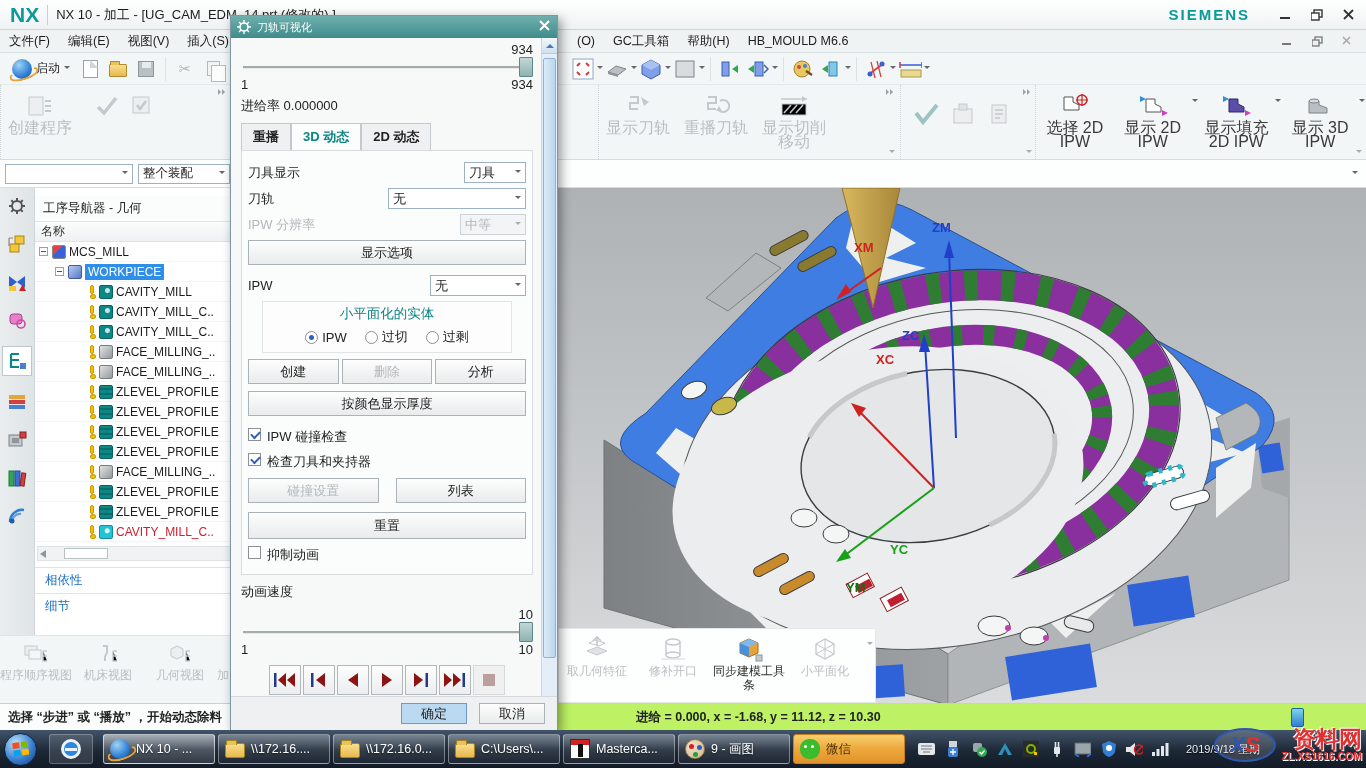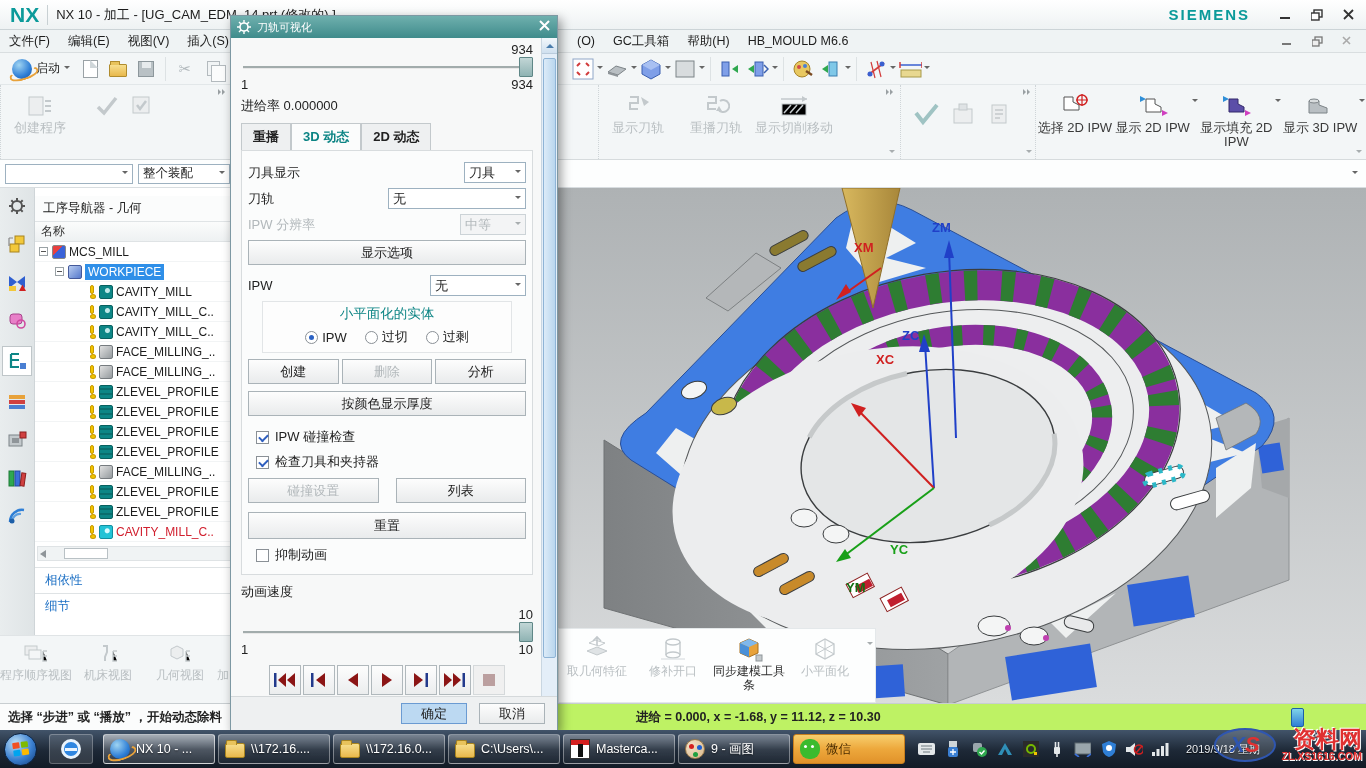--- a/index.html
+++ b/index.html
@@ -41,21 +41,21 @@
   .ic-disk::after{content:"";position:absolute;left:3px;top:0;width:9px;height:6px;background:#e7ebed}
   .glyph-dim{color:#b3babe;font-size:15px}
   .ic-copy{width:13px;height:15px;border:1px solid #b3babe;background:#f1f4f5;position:relative}
   .ic-copy::after{content:"";position:absolute;left:3px;top:3px;width:13px;height:15px;border:1px solid #b3babe;background:#fbfcfc}
   .r1gap{width:336px}
   .r1g{display:flex;align-items:center;margin-left:6px}
   .vline{width:1px;height:24px;background:#dde2e4;margin:0 5px}
   
   .rgroup{position:absolute;top:0;height:74px;border-left:1px dotted #cfd5d8}
   .rg-inner{display:flex;height:100%;align-items:flex-start;padding-top:4px}
-  .bigbtn{width:78px;text-align:center;color:#b9bfc2;font-size:13px;line-height:14px;padding-top:2px}
+  .bigbtn{width:78px;text-align:center;color:#b9bfc2;font-size:16px;line-height:14px;padding-top:2px}
   .bigbtn .bicon{height:30px;display:flex;align-items:center;justify-content:center}
   .bigbtn.en{color:#3a3a3a}
   .gmark-br{position:absolute;right:3px;bottom:3px}
   .gmark-tr{position:absolute;right:3px;top:4px;color:#9aa0a3;font-weight:bold}
   
   #selbar{left:0;top:160px;width:1366px;height:28px;background:#fdfefe;border-bottom:1px solid #d8dde0;display:flex;align-items:center}
   .cmb{display:flex;align-items:center;justify-content:space-between;background:#fff;border:1px solid #9db1c0;height:20px;padding:0 4px;font-size:12.5px}
   
   #leftstrip{left:0;top:188px;width:35px;height:540px;background:linear-gradient(90deg,#e9edee,#dfe4e6);border-right:1px solid #cfd5d8;display:flex;flex-direction:column;align-items:center;gap:14px;padding-top:6px}
   .sic{width:24px;height:24px;display:flex;align-items:center;justify-content:center;position:relative}
@@ -126,21 +126,21 @@
   .cmb2.dis{background:#f3f4f5;border-color:#ccd3d7;color:#b2b8bb}
   .btn{display:flex;align-items:center;justify-content:center;height:25px;border:1px solid #aab3b8;background:linear-gradient(#fdfdfd,#e9ebec);font-size:13px;color:#1e1e1e}
   .btn.dis{color:#b2b8bb}
   .btn.okd{background:#bcd9f2;border-color:#6b9bd2}
   .subgrp{border:1px solid #e2e5e7;background:#fdfdfd;margin:4px 14px 6px;padding:3px 4px 6px;text-align:center}
   .subgrp .gt{color:#0c8484;font-size:13.5px;margin-bottom:5px}
   .radios{display:flex;justify-content:center;gap:18px;align-items:center}
   .rad{display:flex;align-items:center;gap:4px}
   .rb{width:13px;height:13px;border:1px solid #8a9096;border-radius:50%;background:#fff;position:relative}
   .rb.on::after{content:"";position:absolute;left:3px;top:3px;width:5px;height:5px;border-radius:50%;background:#2b62c4}
-  .cbrow{display:flex;align-items:center;gap:6px;margin:7px 8px}
+  .cbrow{display:flex;gap:6px;margin:7px 0}
   .cb{width:13px;height:13px;border:1px solid #8a9096;background:#fff;position:relative;flex:none}
   .cb.on::after{content:"";position:absolute;left:2px;top:2px;width:7px;height:4px;border-left:2px solid #2f5fbf;border-bottom:2px solid #2f5fbf;transform:rotate(-45deg)}
   .pbrow{display:flex;gap:2px;justify-content:center;margin-top:8px}
   .pb{width:32px;height:30px;border:1px solid #b0b8bc;background:linear-gradient(#fdfdfd,#ebedee);display:flex;align-items:center;justify-content:center}
   .pb.dis{background:#f0f0f0;border-color:#d5d9db}
   .dfooter{position:absolute;left:0;right:0;bottom:0;height:34px;border-top:1px solid #d5d9db;background:#eef0f1;display:flex;align-items:center;justify-content:flex-end;gap:12px;padding:0 12px}
   .dfooter .btn{width:66px;height:21px}
   
   #taskbar{left:0;top:730px;width:1366px;height:38px;background:linear-gradient(#42546a,#1d2836 55%,#121b26);display:flex;align-items:center;padding-left:4px}
   .orb{width:33px;height:33px;border-radius:50%;background:radial-gradient(circle at 35% 30%,#bfe2f8,#3a7fd0 55%,#123c78);border:1px solid #0b2444;display:flex;align-items:center;justify-content:center;margin-right:12px}

